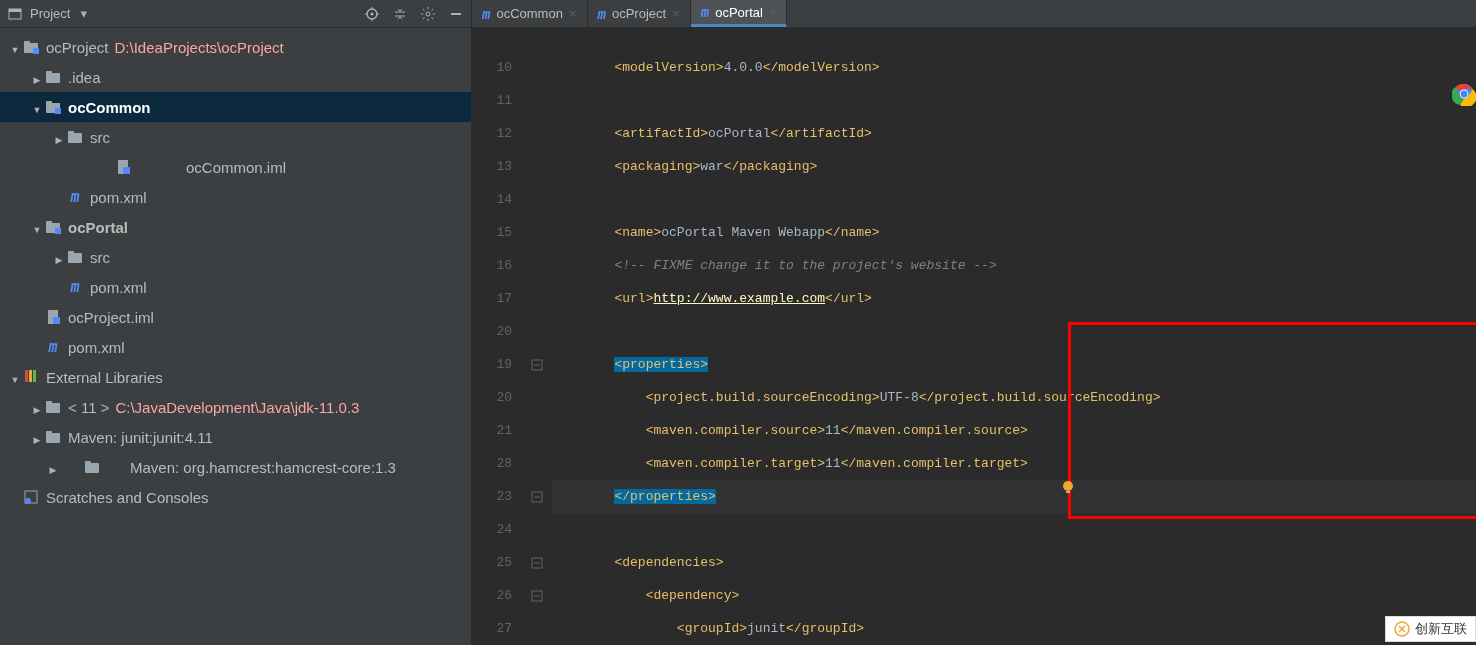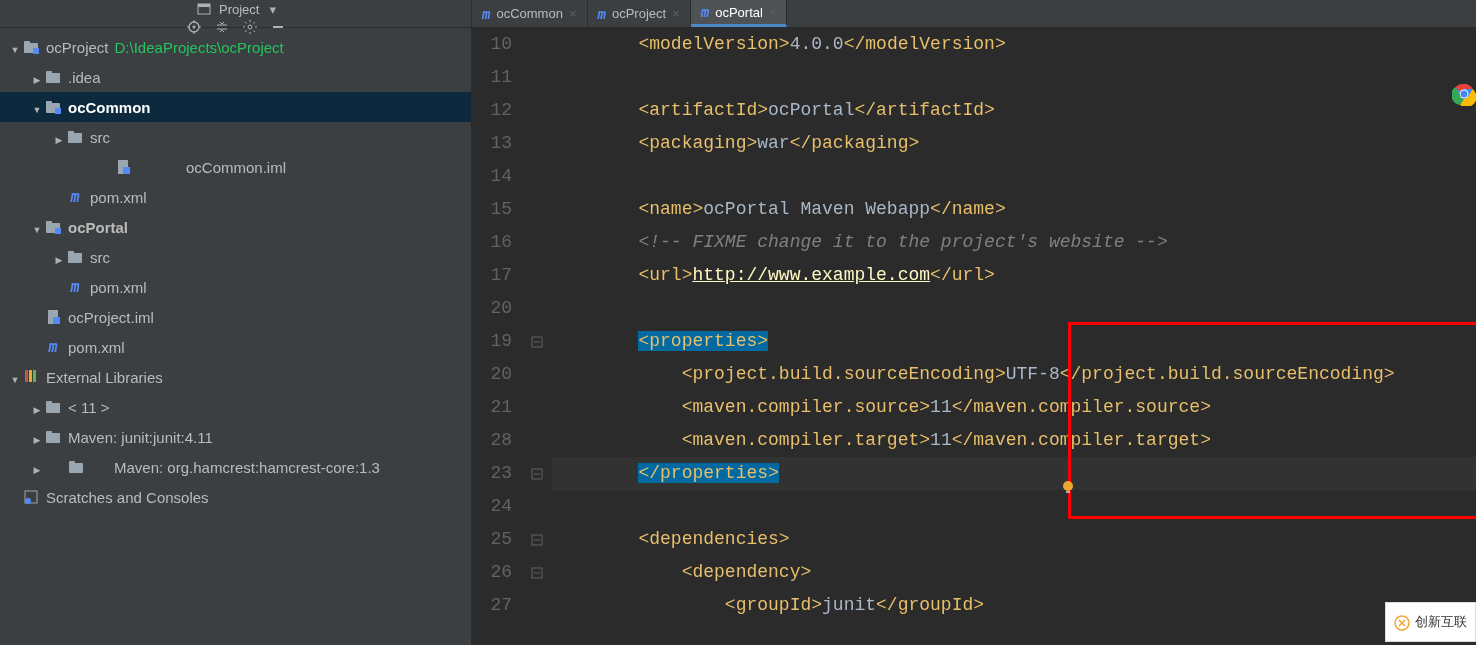--- a/index.html
+++ b/index.html
@@ -19,65 +19,64 @@
   flex-direction: column;
   border-right: 1px solid #2b2b2b;
 }
 .sidebar-header {
   height: 28px;
   background: #3c3f41;
   border-bottom: 1px solid #2b2b2b;
   display: flex;
   align-items: center;
   padding: 0 6px;
-  flex-direction: column;
 }
 .sidebar-header .left { flex: 1; display:flex; align-items:center; gap:6px;}
 .sidebar-header .title { font-weight:500; }
 .sidebar-header .icons { display:flex; gap:10px; }
 .icon-btn { width:18px; height:18px; display:flex; align-items:center; justify-content:center; fill:#afb1b3; cursor:pointer;}
 .tree { padding-top:4px; overflow:auto; flex:1;}
 .tree-row { display:flex; align-items:center; height:30px; padding-left:8px; cursor:pointer; font-size:15px;}
 .tree-row.selected { background:#0d293e; color:#fff;}
 .arrow { width:14px; display:inline-block; text-align:center; color:#afb1b3;}
 .arrow.down::before{content:"▼"; font-size:9px;}
 .arrow.right::before{content:"▶"; font-size:9px;}
 .arrow.none{visibility:hidden;}
 .node-icon{width:18px;height:18px;display:inline-flex;align-items:center;justify-content:center;margin-right:6px;}
 .node-label{white-space:nowrap;}
-.node-path{color:#22c55e;margin-left:6px;}
+.node-path{color:#fca5a5;margin-left:6px;}
 .folder-ico{fill:#9aa7b0;}
 .module-dot{fill:#548af7;}
 .m-icon{color:#548af7;font-weight:900;font-family:Consolas,monospace;font-style:italic;}
 .lib-ico svg rect:nth-child(1){fill:#c75450;}
 .lib-ico svg rect:nth-child(2){fill:#f0a732;}
 .lib-ico svg rect:nth-child(3){fill:#62b543;}
 
 .editor-area{flex:1;display:flex;flex-direction:column;background:#2b2b2b;position:relative;}
 .tabs{height:28px;display:flex;background:#3c3f41;border-bottom:1px solid #2b2b2b;}
 .tab{display:flex;align-items:center;padding:0 10px;gap:6px;border-right:1px solid #2b2b2b;cursor:pointer;color:#bbb;}
 .tab.active{background:#4e5254;border-bottom:3px solid #4a88c7;color:#fff;}
 .tab .close{color:#5e6060;}
 .tab .m-icon{font-size:14px;}
 
-.editor{flex:1;display:flex;font-family:Consolas,"Courier New",monospace;font-size:18px;overflow:hidden;position:relative;}
+.editor{flex:1;display:flex;font-family:Consolas,"Courier New",monospace;font-size:13px;overflow:hidden;position:relative;align-items:flex-end;}
 .gutter-nums{width:50px;text-align:right;color:#606366;line-height:33px;padding-right:10px;padding-top:0;}
 .gutter-marks{width:30px;position:relative;line-height:33px;}
 .gutter-marks .fold{color:#606366;display:flex;align-items:center;justify-content:center;height:33px;}
 .code{flex:1;padding-top:0;line-height:33px;white-space:pre;position:relative;}
 .code .line{height:33px;}
 .tag{color:#e8bf6a;}
 .text{color:#a9b7c6;}
 .comment{color:#808080;font-style:italic;}
 .link{color:#fef9c3;text-decoration:underline;}
 .hl{background:#214283;}
 .hl-g{background:#0369a1;}
 .red-box{position:absolute;border:3px solid red;left:596px;top:322px;width:831px;height:197px;pointer-events:none;}
 .bulb{position:absolute;left:588px;top:479px;width:16px;height:16px;}
-.watermark{position:absolute;right:0;bottom:3px;background:#fff;color:#333;font-size:13px;padding:10px 8px;display:flex;align-items:flex-end;gap:5px;border:1px solid #ddd;}
+.watermark{position:absolute;right:0;bottom:3px;background:#fff;color:#333;font-size:13px;padding:3px 8px;display:flex;align-items:center;gap:5px;border:1px solid #ddd;}
 .chrome-icon{position:absolute;right:0;top:80px;width:28px;height:28px;background:#2b2b2b;}
 </style>
 </head>
 <body>
 
 <div class="sidebar">
   <div class="sidebar-header">
     <div class="left">
       <span class="icon-btn">
         <svg width="16" height="16" viewBox="0 0 16 16">
@@ -236,32 +235,33 @@
       </div>
       <div class="tree-row" style="padding-left: 30px;">
         <span class="arrow right"></span>
         <span class="node-icon">
           <svg width="16" height="16">
             <rect x="1" y="4" width="14" height="10" rx="1" class="folder-ico"></rect>
             <rect x="1" y="2" width="6" height="4" rx="1" class="folder-ico"></rect>
           </svg>
         </span>
         <span class="node-label">&lt; 11 &gt;</span>
+        <span class="node-path">  C:\JavaDevelopment\Java\jdk-11.0.3</span>
       </div>
       <div class="tree-row" style="padding-left: 30px; text-align: center;">
         <span class="arrow right"></span>
         <span class="node-icon">
           <svg width="16" height="16">
             <rect x="1" y="4" width="14" height="10" rx="1" class="folder-ico"></rect>
             <rect x="1" y="2" width="6" height="4" rx="1" class="folder-ico"></rect>
           </svg>
         </span>
         <span class="node-label">Maven: junit:junit:4.11</span>
       </div>
-      <div class="tree-row" style="padding-left: 30px; gap: 23px;">
+      <div class="tree-row" style="padding-left: 46px; gap: 23px;">
         <span class="arrow right"></span>
         <span class="node-icon">
           <svg width="16" height="16">
             <rect x="1" y="4" width="14" height="10" rx="1" class="folder-ico"></rect>
             <rect x="1" y="2" width="6" height="4" rx="1" class="folder-ico"></rect>
           </svg>
         </span>
         <span class="node-label">Maven: org.hamcrest:hamcrest-core:1.3</span>
       </div>
       <div class="tree-row" style="padding-left: 8px;">

